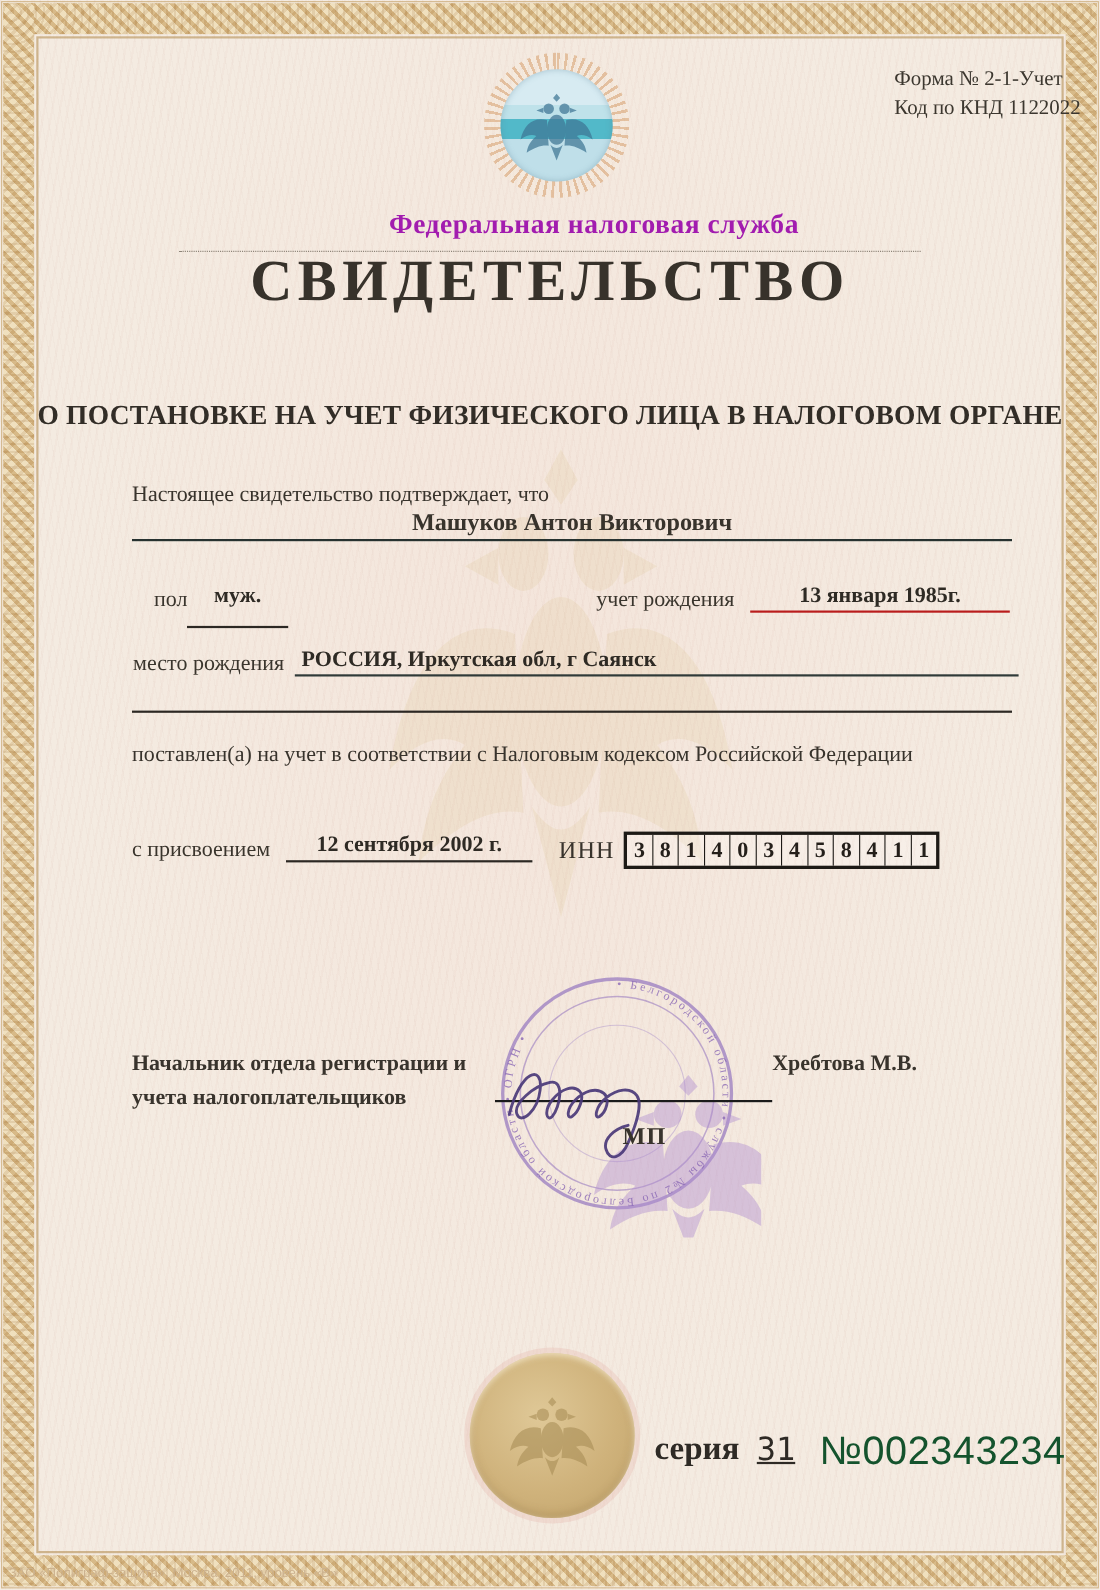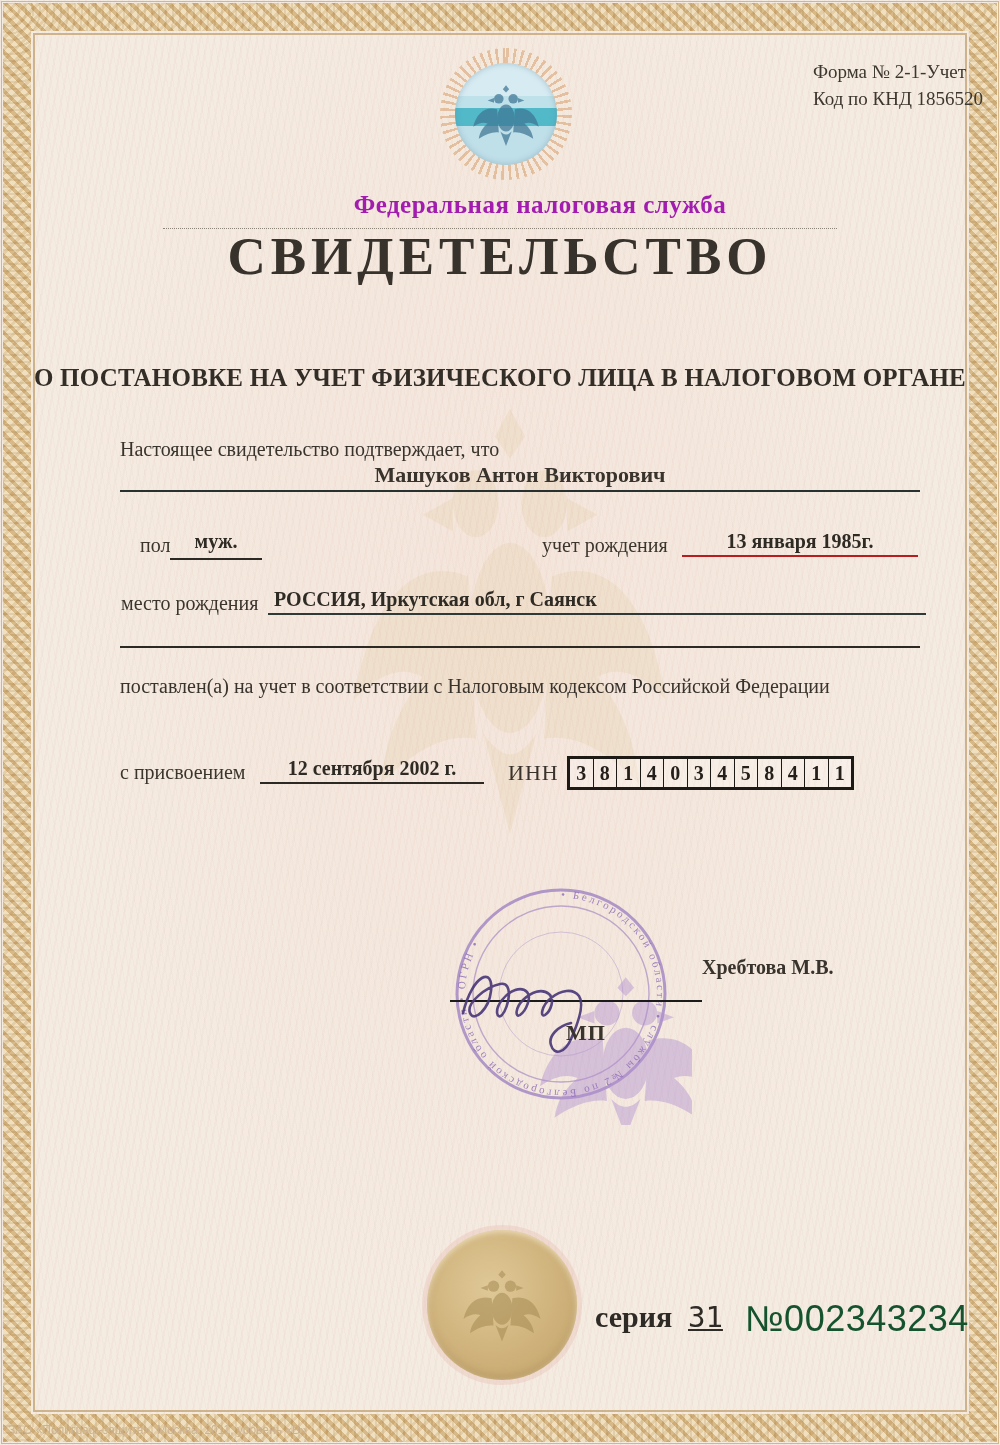--- a/index.html
+++ b/index.html
@@ -49,21 +49,21 @@
   .doc-title{top:226px;font-size:53px;font-weight:bold;letter-spacing:5px;color:#37322b;}
   .subtitle{top:364px;font-size:25px;font-weight:bold;letter-spacing:.2px;color:#322d27;}
 
   .confirm-text{left:120px;top:438px;font-size:20px;}
   .full-name{left:120px;top:462px;width:800px;text-align:center;font-size:22px;font-weight:bold;}
   .name-underline{left:120px;top:490px;width:800px;border-top:2px solid #273230;height:0;}
 
   .label{font-size:20px;color:#3a352d;}
   .value-b{font-weight:bold;font-size:20px;color:#2e2a24;}
   .gender-label{left:140px;top:534px;}
-  .gender-field{left:170px;top:530px;width:92px;text-align:center;border-bottom:2px solid #2c2823;padding-bottom:5px;}
+  .gender-field{left:170px;top:530px;width:92px;text-align:center;border-bottom:2px solid #2c2823;padding-bottom:16px;}
   .bdate-label{left:542px;top:534px;}
   .bdate-field{left:682px;top:530px;width:236px;text-align:center;border-bottom:2px solid #b91c1c;padding-bottom:2px;}
 
   .bplace-label{left:121px;top:592px;}
   .bplace-field{left:268px;top:588px;width:652px;border-bottom:2px solid #2f3a38;padding:0 0 2px 6px;text-align:left;}
   .rule-extra{left:120px;top:646px;width:800px;border-top:2px solid #2c2823;height:0;}
 
   .registered-text{left:120px;top:675px;font-size:20px;}
 
   .assign-label{left:120px;top:761px;}
@@ -119,21 +119,21 @@
 <div class="edge edge-right"></div>
 <div class="frame-outer"></div>
 <div class="frame-inner"></div>
 
 <svg class="abs watermark" viewBox="0 0 100 100" preserveAspectRatio="none">
   <use href="#eagle" fill="#c8a84e"></use>
 </svg>
 
 <div class="abs form-info">
   <div>Форма № 2-1-Учет</div>
-  <div>Код по КНД 1856520</div>
+  <div>Код по КНД 1122022</div>
 </div>
 
 <div class="abs emblem">
   <div class="ray-ring"></div>
   <div class="inner"></div>
   <svg viewBox="0 0 100 100">
     <use href="#eagle" fill="#3f7694" opacity="0.85"></use>
   </svg>
 </div>
 
@@ -169,20 +169,22 @@
   <div class="inn-cell">3</div>
   <div class="inn-cell">4</div>
   <div class="inn-cell">5</div>
   <div class="inn-cell">8</div>
   <div class="inn-cell">4</div>
   <div class="inn-cell">1</div>
   <div class="inn-cell">1</div>
 </div>
 
 <div class="abs official-title">
+  <div>Начальник отдела регистрации и</div>
+  <div>учета налогоплательщиков</div>
 </div>
 <div class="abs official-name">Хребтова М.В.</div>
 
 <svg class="abs stamp" viewBox="0 0 262 262">
   <defs>
     <path id="ringPath" d="M131,35 a96,96 0 1,1 -0.1,0 z" fill="none"></path>
   </defs>
   <circle cx="131" cy="131" r="104" fill="none" stroke="#9a7cc0" stroke-width="3" opacity="0.75"></circle>
   <circle cx="131" cy="131" r="88" fill="none" stroke="#9a7cc0" stroke-width="1.4" opacity="0.6"></circle>
   <circle cx="131" cy="131" r="62" fill="none" stroke="#a98fc9" stroke-width="1" opacity="0.45"></circle>

